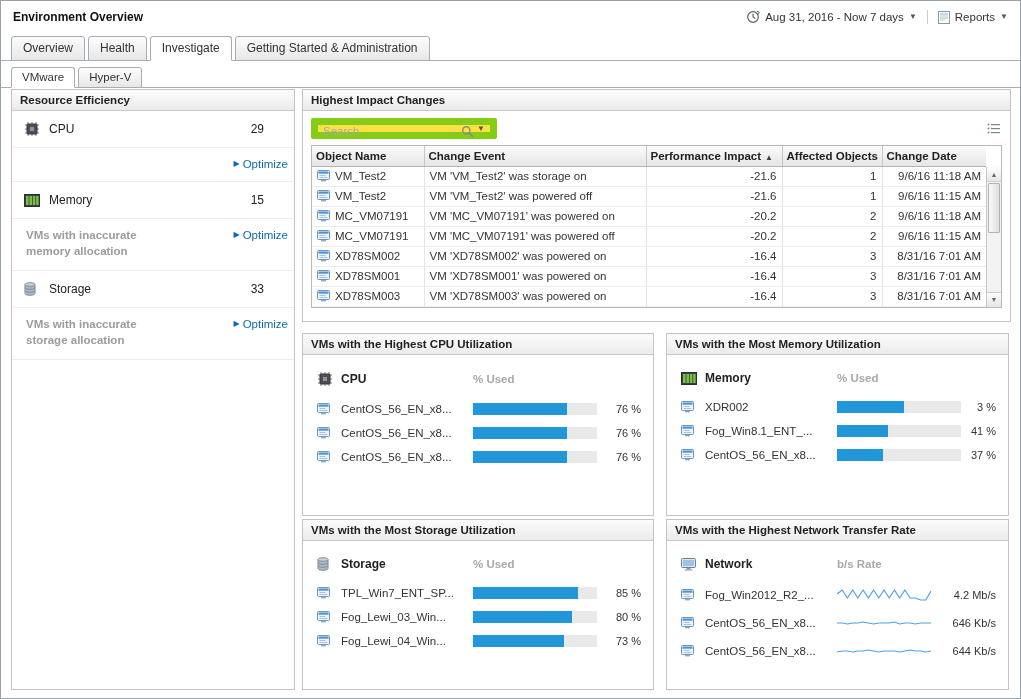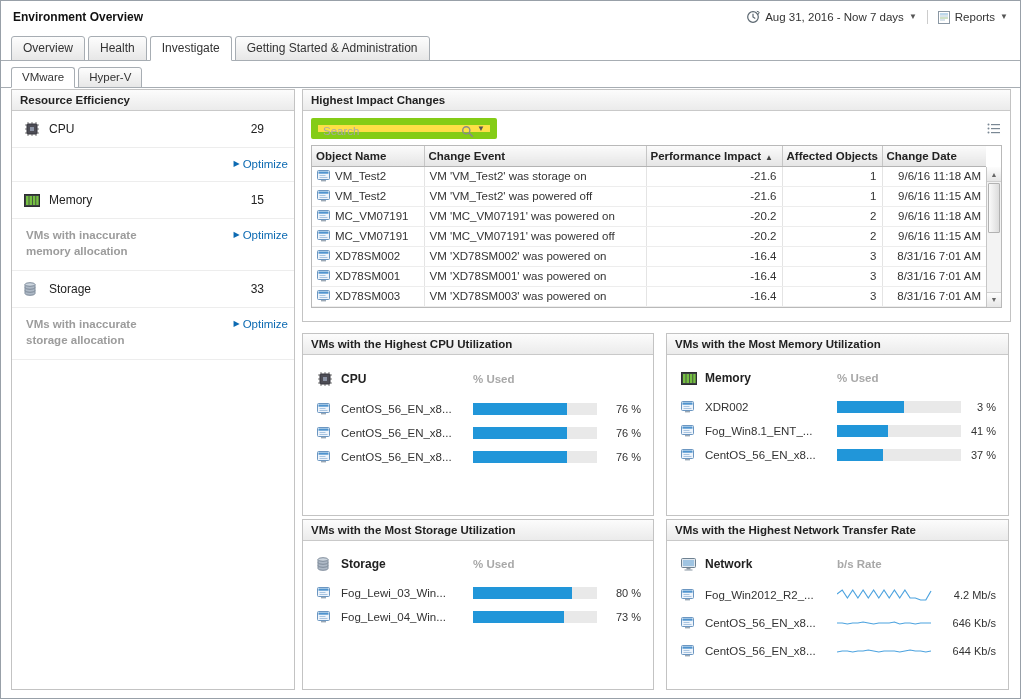--- a/index.html
+++ b/index.html
@@ -482,20 +482,34 @@
           </div>
           <div id="quad-rows-2">
               <div class="q-row">
                 <span class="vmicon"><svg width="13" height="12" viewBox="0 0 13 12">
                     <rect x="0.5" y="0.5" width="12" height="9" rx="1" fill="#eef4fb" stroke="#6b96c1"></rect>
                     <rect x="1.5" y="1.5" width="10" height="2.2" fill="#4f93ce"></rect>
                     <rect x="2.5" y="5" width="6" height="1" fill="#a8c4e0"></rect>
                     <rect x="2.5" y="7" width="8" height="1" fill="#a8c4e0"></rect>
                     <rect x="4" y="10" width="5" height="1.4" fill="#9aa7b4"></rect>
                   </svg></span>
+                <span class="q-name">TPL_Win7_ENT_SP...</span>
+                <span class="q-track">
+                  <span class="q-fill" style="width:85%"></span>
+                </span>
+                <span class="q-val">85 %</span>
+              </div>
+              <div class="q-row">
+                <span class="vmicon"><svg width="13" height="12" viewBox="0 0 13 12">
+                    <rect x="0.5" y="0.5" width="12" height="9" rx="1" fill="#eef4fb" stroke="#6b96c1"></rect>
+                    <rect x="1.5" y="1.5" width="10" height="2.2" fill="#4f93ce"></rect>
+                    <rect x="2.5" y="5" width="6" height="1" fill="#a8c4e0"></rect>
+                    <rect x="2.5" y="7" width="8" height="1" fill="#a8c4e0"></rect>
+                    <rect x="4" y="10" width="5" height="1.4" fill="#9aa7b4"></rect>
+                  </svg></span>
                 <span class="q-name">Fog_Lewi_03_Win...</span>
                 <span class="q-track">
                   <span class="q-fill" style="width:80%"></span>
                 </span>
                 <span class="q-val">80 %</span>
               </div>
               <div class="q-row">
                 <span class="vmicon"><svg width="13" height="12" viewBox="0 0 13 12">
                     <rect x="0.5" y="0.5" width="12" height="9" rx="1" fill="#eef4fb" stroke="#6b96c1"></rect>
                     <rect x="1.5" y="1.5" width="10" height="2.2" fill="#4f93ce"></rect>

